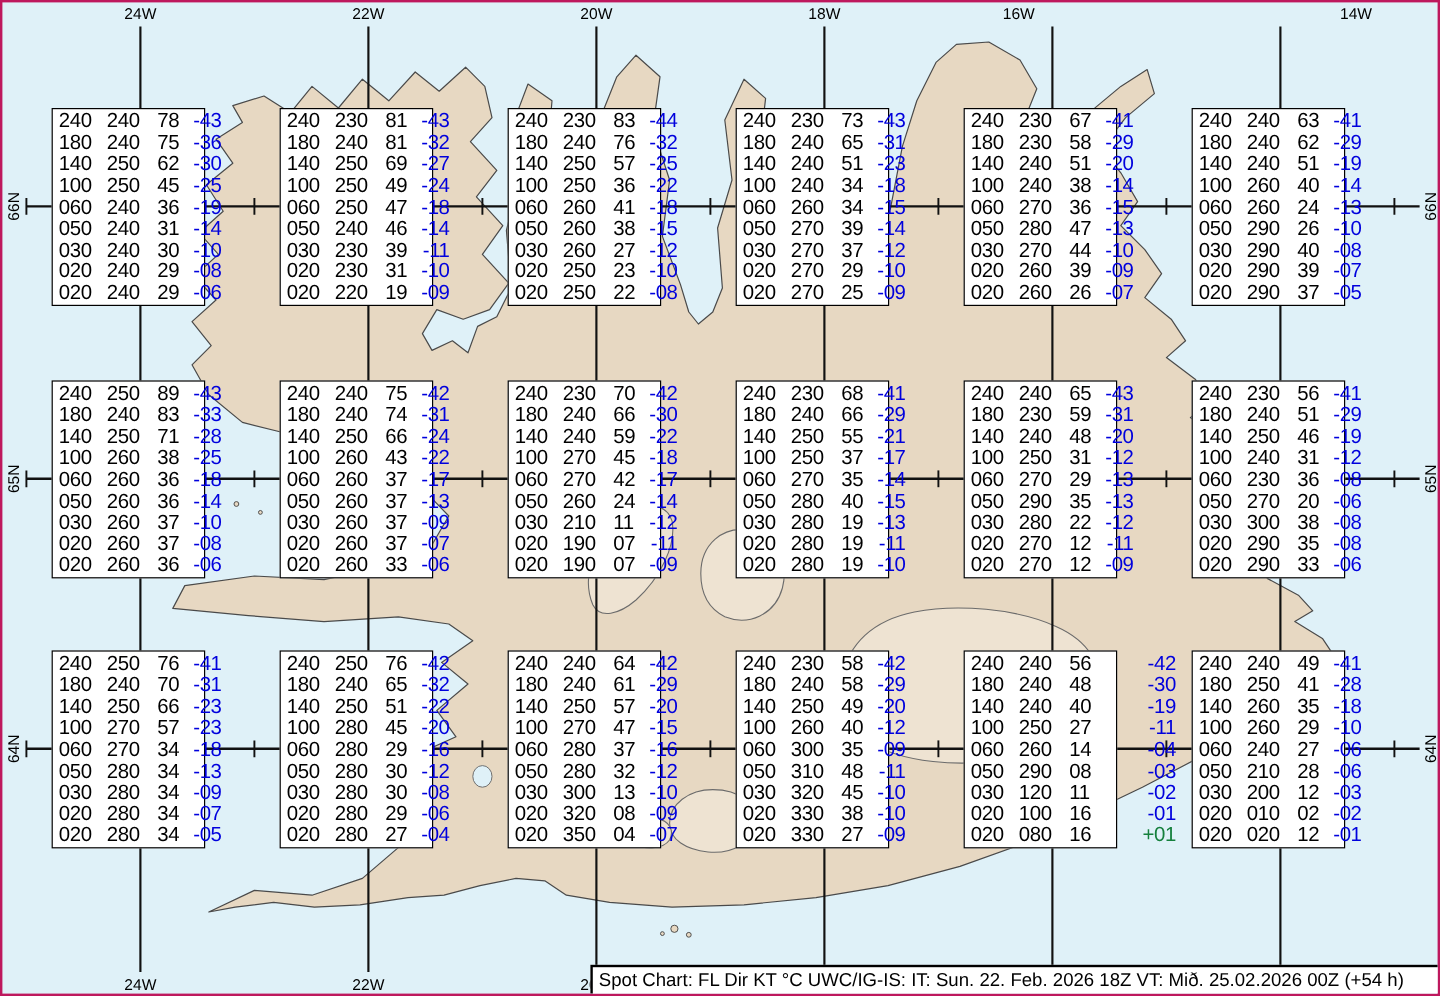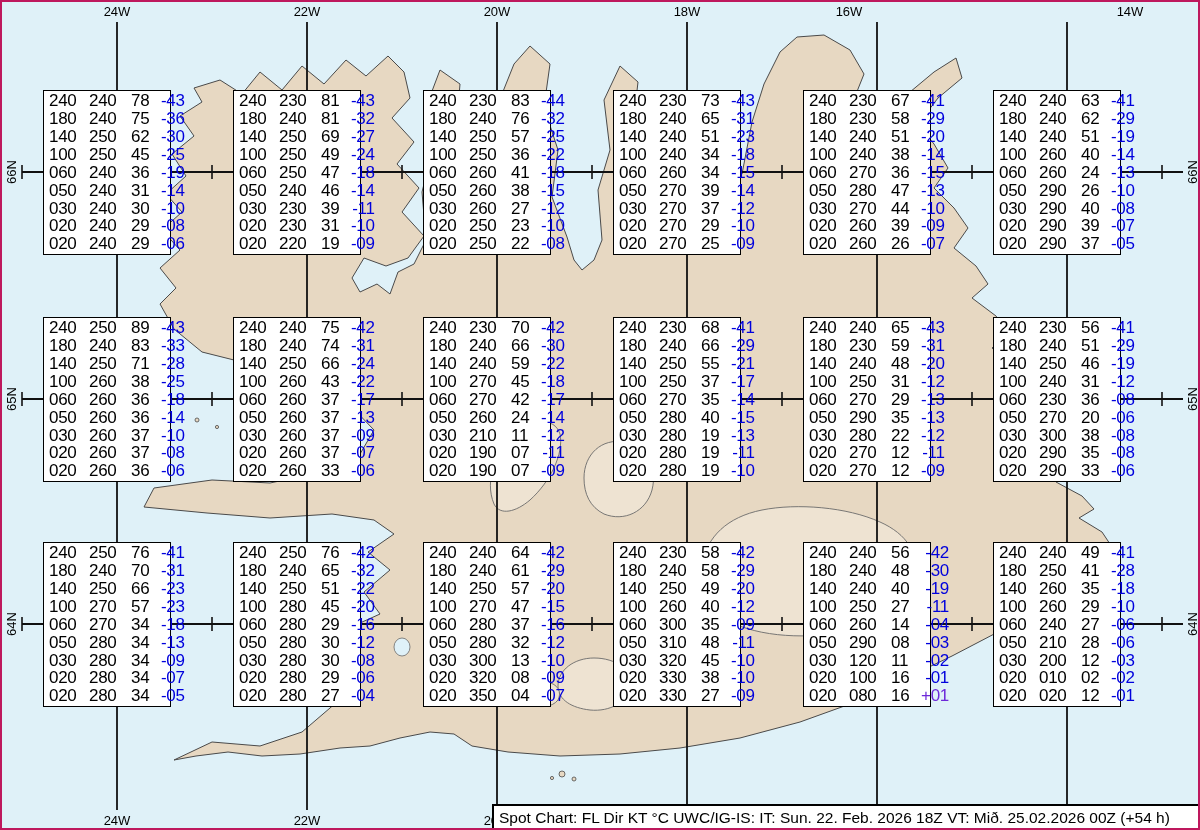--- a/index.html
+++ b/index.html
@@ -26,21 +26,21 @@
   .spot-row{
     display:grid; grid-template-columns:40px 42px 30px 1fr;
     align-items:center;
   }
   .spot-cell{
     font-size:17px; line-height:17.5px; letter-spacing:-0.3px; color:#000;
     font-stretch:condensed; white-space:nowrap;
   }
   .spot-cell.temp{ text-align:right; }
   .t-blue{ color:#0000dd; }
-  .t-red{ color:#6d28d9; }
+  .t-red{ color:#15803d;margin-left:31px; }
   #status-bar{
     position:absolute; z-index:5; left:490px; top:802px; width:710px; height:28px;
     background:#ffffff; border:2px solid #000; box-sizing:border-box;
     display:flex; align-items:center; padding-left:5px;
     font-size:15.5px; white-space:pre; color:#000;
   }
   #status-bar .b{ font-weight:normal; }
 </style>
 </head>
 <body>

